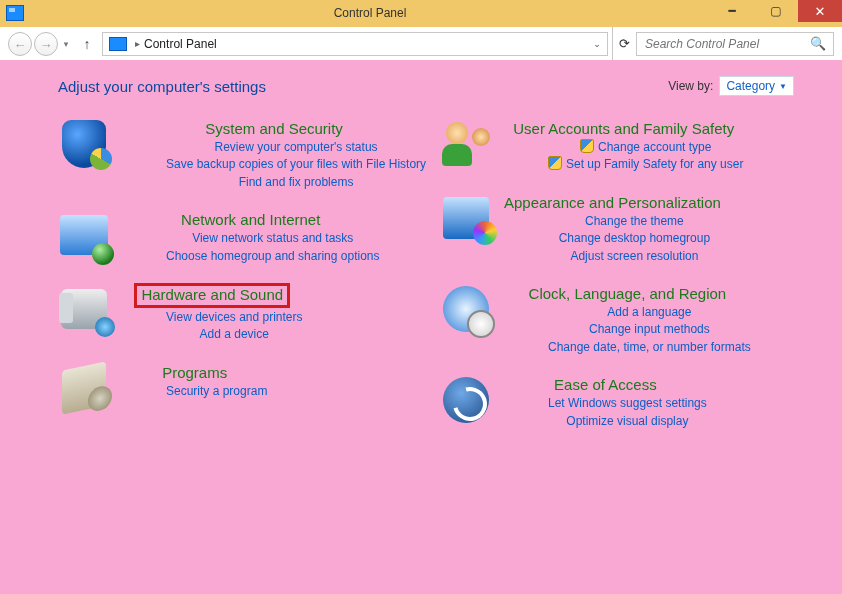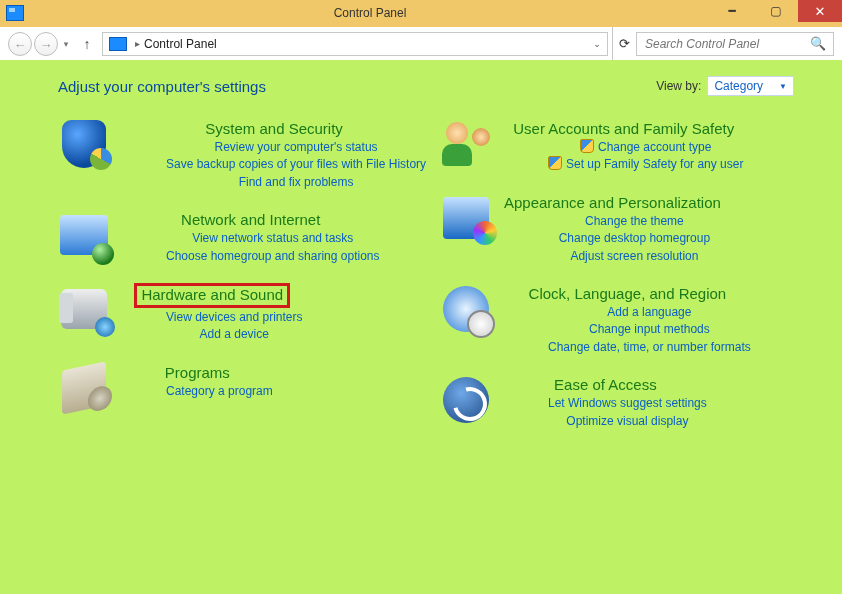--- a/index.html
+++ b/index.html
@@ -131,42 +131,42 @@
     font-size: 12px;
     font-style: italic;
     color: #888;
     font-family: inherit;
   }
   .search-icon { color: #555; font-size: 13px; }
   .content {
     flex: 1;
     padding: 16px 28px 7px 58px;
     overflow: auto;
-    background: #bef264;
+    background: #f9a8d4;
   }
   .header-row {
     display: flex;
     align-items: center;
     margin-bottom: 22px;
     padding-right: 20px;
   }
   .heading {
     color: #0a4a9e;
     font-size: 15px;
     flex: 1;
   }
   .viewby { color: #333; font-size: 12px; margin-right: 6px; }
   .viewby-dd {
     border: 1px solid #c7d6ec;
     padding: 2px 6px;
     color: #1462c7;
     font-size: 12px;
     display: inline-flex;
     align-items: center;
-    gap: 16px;
+    gap: 4px;
     background: #fff;
   }
   .viewby-dd .tri { font-size: 8px; color: #1462c7; }
   .columns {
     display: flex;
     gap: 8px;
   }
   .col { flex: 1; }
   .category {
     display: flex;
@@ -312,21 +312,21 @@
             <a class="cat-link">Add a device</a>
           </div>
         </div>
 
         <div class="category">
           <div class="cat-icon">
               <div class="ic-prog"></div>
             </div>
           <div class="cat-body">
             <a class="cat-title">Programs</a>
-            <a class="cat-link">Category a program</a>
+            <a class="cat-link">Security a program</a>
           </div>
         </div>
 
       </div>
       <div class="col">
 
         <div class="category">
           <div class="cat-icon">
               <div class="ic-user">
                 <div class="ic-user2"></div>

